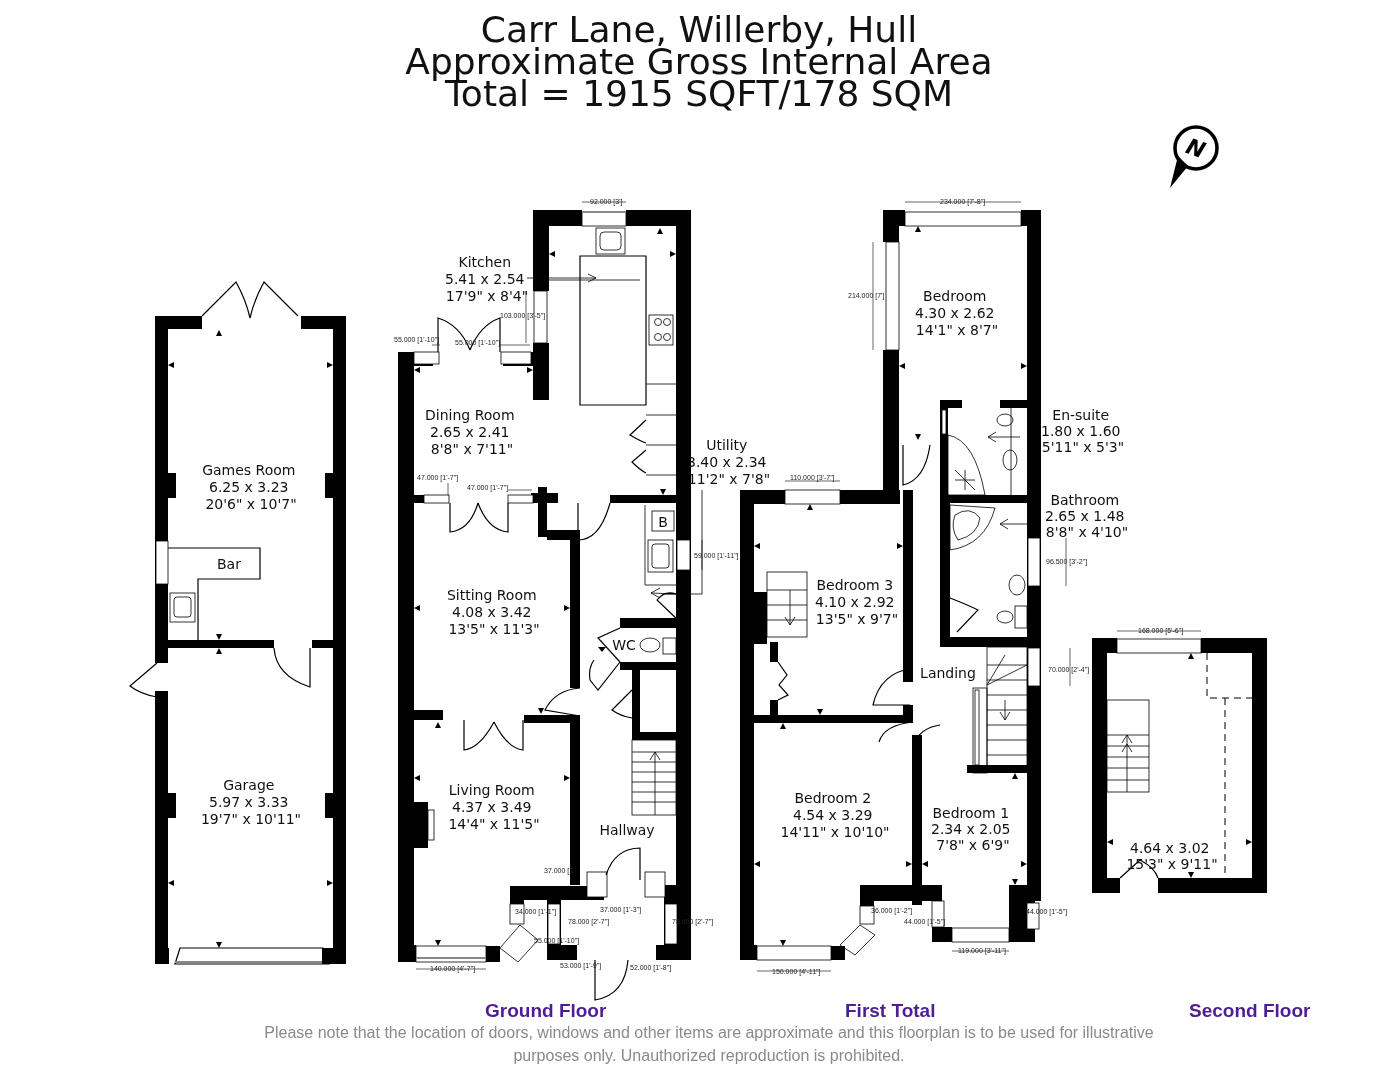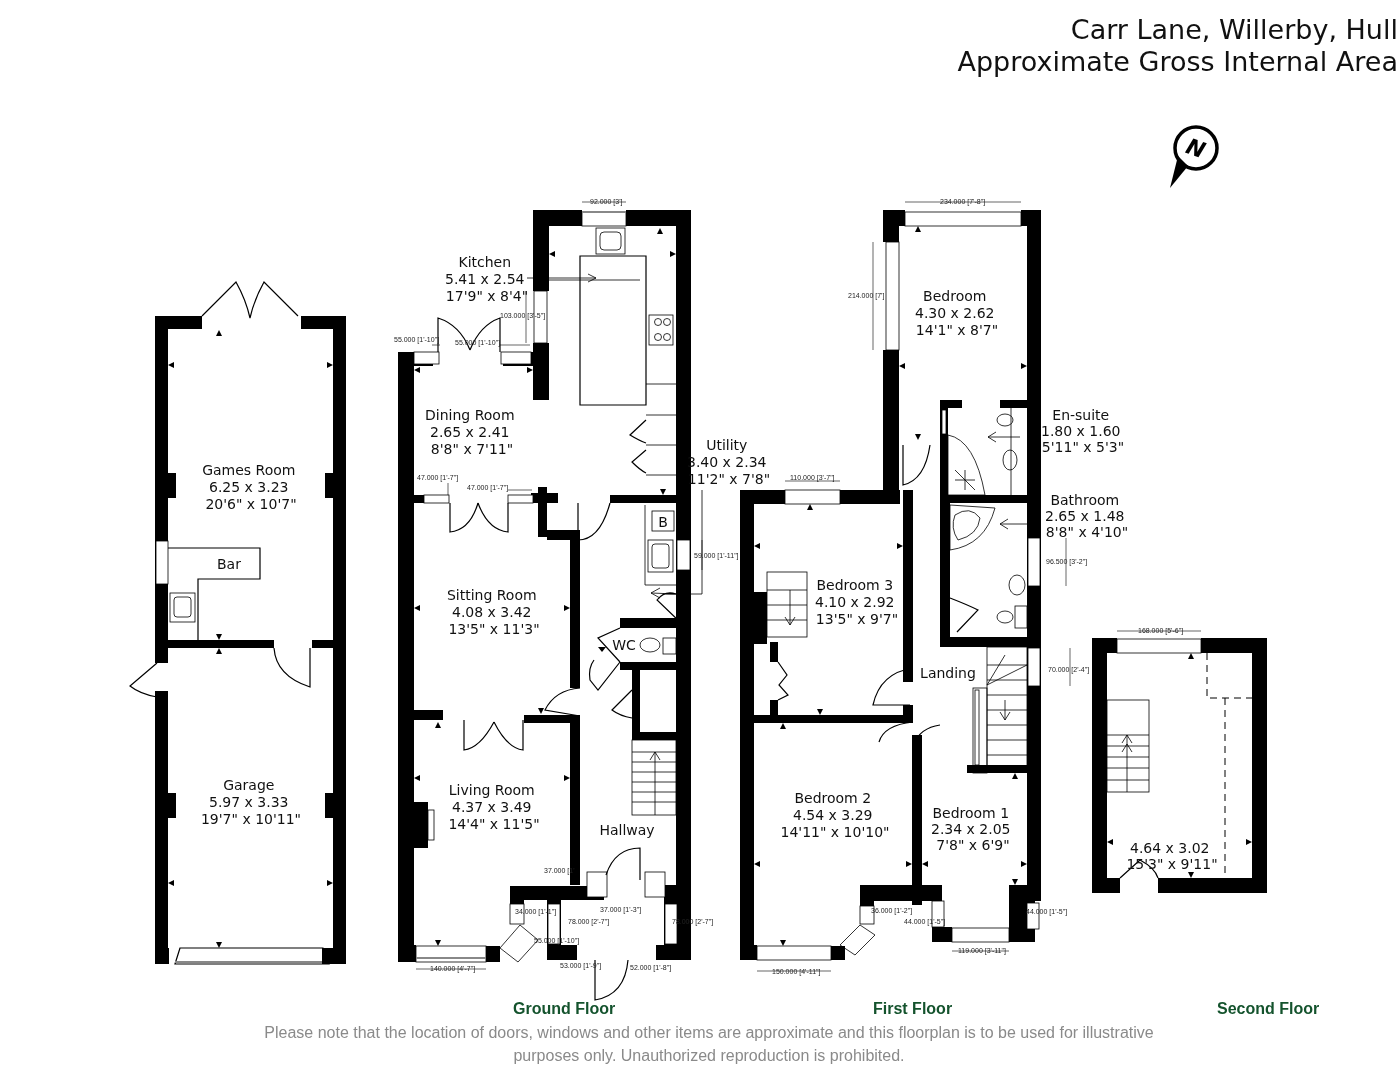--- a/index.html
+++ b/index.html
@@ -9,35 +9,36 @@
   .wall { fill: #000; }
   .line { fill: none; stroke: #000; stroke-width: 1.2; }
   .thin { fill: none; stroke: #000; stroke-width: 0.8; }
   .dash { fill: none; stroke: #000; stroke-width: 1; stroke-dasharray: 7 5; }
   .win { fill: #fff; stroke: #000; stroke-width: 0.8; }
   .dim { fill: none; stroke: #000; stroke-width: 0.6; }
   .dimtxt { font-size: 7px; fill: #222; font-family: "Liberation Sans", sans-serif; }
   .room-txt { font-size: 14px; fill: #111; font-family: "DejaVu Sans", sans-serif; text-anchor: middle; }
   .mark { fill: #000; }
 
-  .header { position: absolute; left: 0; width: 1398px; top: 14px; text-align: right;
-            font-family: "DejaVu Sans", sans-serif; font-size: 27px; line-height: 32px; color: #111; }
+  .header { position: absolute; left: 0; width: 1398px; top: 14px; text-align: center;
+            font-family: "DejaVu Sans", sans-serif; font-size: 36px; line-height: 32px; color: #111; }
   .header div { white-space: nowrap; }
   .floor-label { position: absolute; top: 1000px; font-family: "Liberation Sans", sans-serif;
-                 font-weight: bold; font-size: 16px; color: #14532d; white-space: nowrap; margin-left: 28px; }
+                 font-weight: bold; font-size: 19px; color: #4c1d95; white-space: nowrap; }
   .disclaimer { position: absolute; left: 0; width: 1418px; top: 1021px; text-align: center;
                 font-family: "Liberation Sans", sans-serif; font-size: 16px; line-height: 23px; color: #8a8a8a; }
   .compass { position: absolute; left: 1160px; top: 118px; width: 70px; height: 70px; }
 </style>
 </head>
 <body>
 
 <div class="header">
   <div>Carr Lane, Willerby, Hull</div>
   <div>Approximate Gross Internal Area</div>
+  <div>Total = 1915 SQFT/178 SQM</div>
 </div>
 
 <svg class="compass" viewBox="0 0 70 70">
   <circle cx="36" cy="30" r="21" fill="none" stroke="#000" stroke-width="3.5"></circle>
   <polygon points="18,38 28,48 10,70" fill="#000"></polygon>
   <text x="36" y="38" text-anchor="middle" font-size="22" font-weight="bold" font-style="italic" font-family="DejaVu Sans, sans-serif" transform="rotate(20 36 30)">N</text>
 </svg>
 
 <svg id="plan" viewBox="0 0 1398 1080">
 
@@ -429,19 +430,19 @@
     <polygon class="mark" points="1252,842 1246,839 1246,845"></polygon>
     <polygon class="mark" points="1191,878 1188,872 1194,872"></polygon>
     <text class="room-txt">
       <tspan x="1172" y="853">4.64 x 3.02</tspan>
       <tspan x="1172" y="869">15'3" x 9'11"</tspan>
     </text>
   </g>
 </svg>
 
 <div class="floor-label" style="left:485px">Ground Floor</div>
-<div class="floor-label" style="left:845px">First Floor</div>
+<div class="floor-label" style="left:845px">First Total</div>
 <div class="floor-label" style="left:1189px">Second Floor</div>
 
 <div class="disclaimer">
   <div>Please note that the location of doors, windows and other items are approximate and this floorplan is to be used for illustrative</div>
   <div>purposes only. Unauthorized reproduction is prohibited.</div>
 </div>
 
 </body></html>

